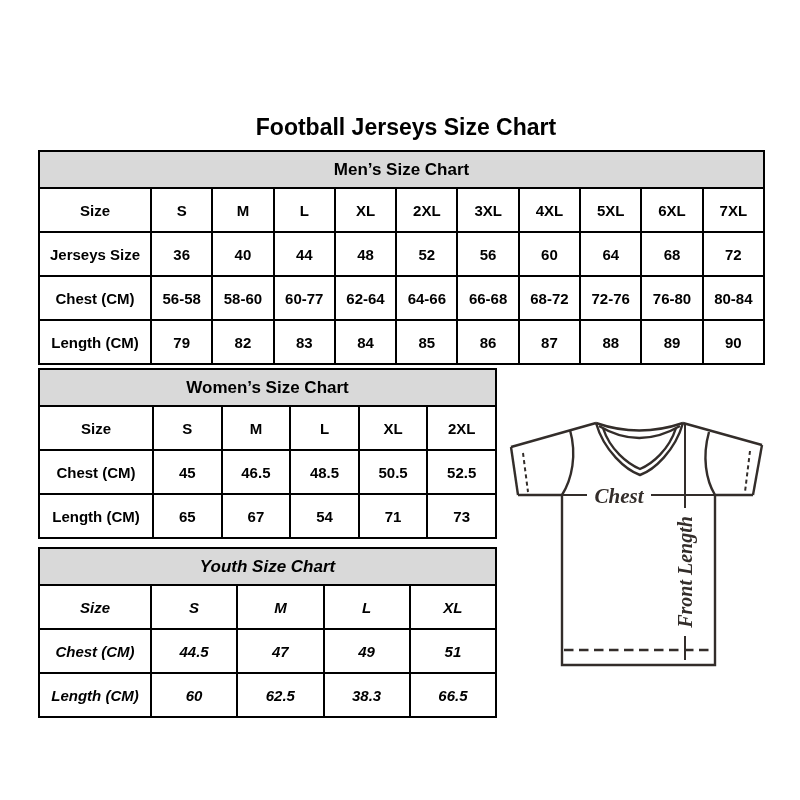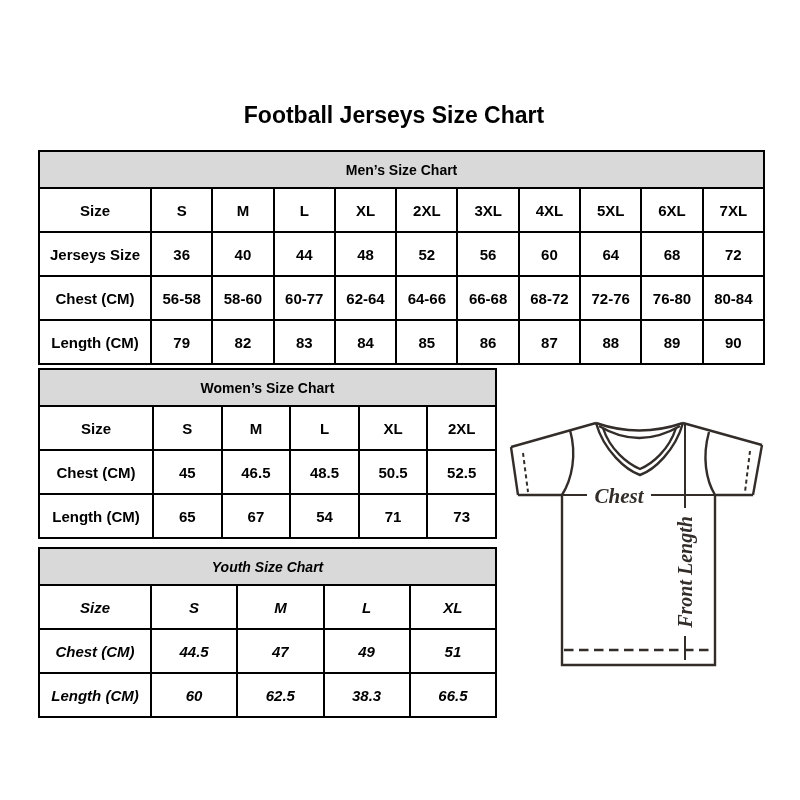--- a/index.html
+++ b/index.html
@@ -4,33 +4,33 @@
 <style>
   * { box-sizing: border-box; }
   html, body { margin:0; padding:0; background:#ffffff; }
   #stage {
     position:relative; width:800px; height:800px; background:#ffffff;
     font-family:"Liberation Sans", sans-serif; color:#000;
     overflow:hidden;
   }
   .page-title {
     position:absolute; top:98px; left:0; width:780px; text-align:center;
-    font-size:23px; font-weight:700; margin:4px; color:#000;
+    font-size:23px; font-weight:700; margin:16px; color:#000;
   }
   table.size {
     position:absolute; border-collapse:collapse; table-layout:fixed;
     background:#fff;
   }
   table.size td {
     border:2px solid #000; text-align:center; vertical-align:middle;
     font-weight:700; font-size:15px; padding:0; color:#000;
     overflow:hidden; white-space:nowrap;
   }
   table.size td.table-title {
-    background:#d9d9d9; font-size:14px; height:37px;
+    background:#d9d9d9; font-size:17px; height:37px;
   }
   table.size tr.data-row { height:44px;margin-top:40px; }
   #men-table   { left:38px; top:150px; width:725px; }
   #women-table { left:38px; top:368px; width:457px; }
   #youth-table { left:38px; top:547px; width:457px;font-style:italic; }
   #jersey {
     position:absolute; left:500px; top:413px; width:272px; height:258px;
   }
   .jersey-stroke { stroke:#332d2a; fill:none; stroke-width:2.4; }
   .jersey-thin   { stroke:#332d2a; fill:none; stroke-width:2; }

